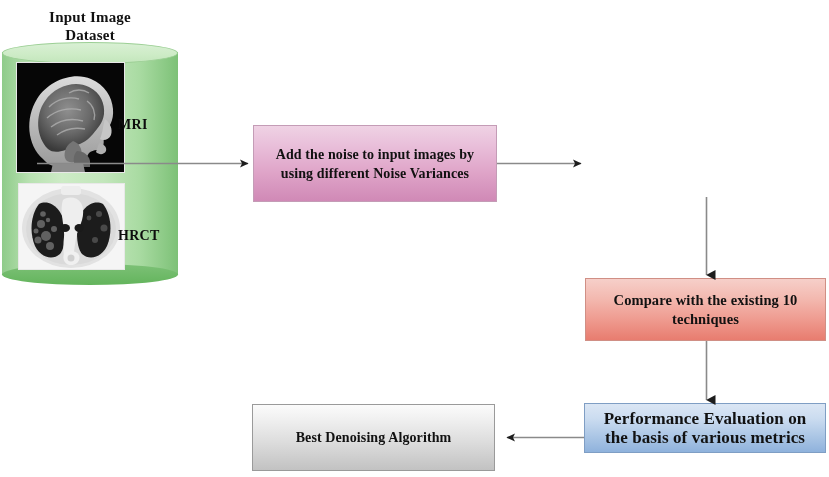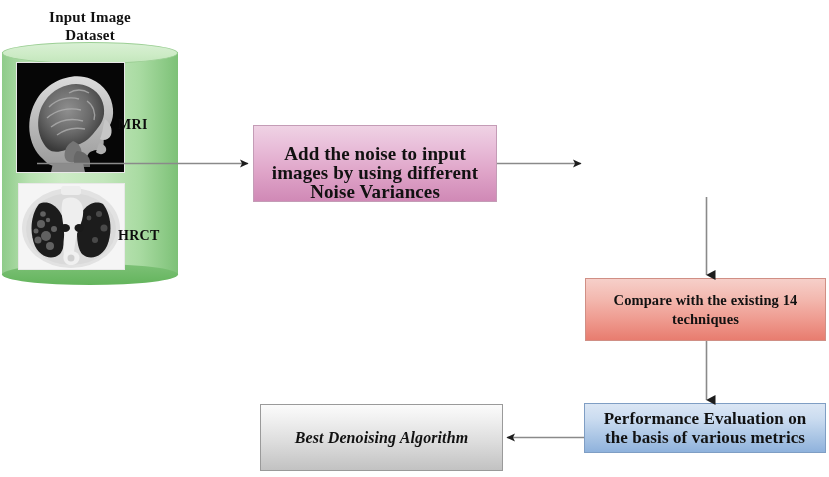--- a/index.html
+++ b/index.html
@@ -115,49 +115,47 @@
     text-align: center;
     font-weight: bold;
     color: #111111;
     line-height: 19px;
     letter-spacing: 0.1px;
   }
   .fbox span { display: block; padding: 0 8px; }
 
   .box-noise {
     left: 253px; top: 125px; width: 244px; height: 77px;
-    font-size: 19px;
+    font-size: 14px;
     border: 1px solid #c49cb6;
     background: linear-gradient(to bottom, #efd2e4 0%, #e8bcd8 30%, #dfa4c8 62%, #d089b6 100%);
-    align-items: flex-end;
   }
   .box-apply {
     left: 585px; top: 126px; width: 241px; height: 71px;
     font-size: 14.5px;
     border: 1px solid #d9bb6b;
     background: linear-gradient(to bottom, #fbeec2 0%, #fae4a8 32%, #f8d98c 66%, #f6cf72 100%);
   }
   .box-compare {
     left: 585px; top: 278px; width: 241px; height: 63px;
     font-size: 14.5px;
     border: 1px solid #d08f85;
     background: linear-gradient(to bottom, #f6cfc9 0%, #f3b9b0 32%, #ef9d92 64%, #e87c6f 100%);
   }
   .box-perf {
     left: 584px; top: 403px; width: 242px; height: 50px;
     font-size: 17px;
     border: 1px solid #7f9ec4;
     background: linear-gradient(to bottom, #dbe6f4 0%, #cbdcf0 30%, #aec8e6 64%, #8fb2dc 100%);
   }
   .box-best {
-    left: 260px; top: 404px; width: 243px; height: 67px;
-    font-size: 16px;
+    left: 252px; top: 404px; width: 243px; height: 67px;
+    font-size: 14px;
     border: 1px solid #9a9a9a;
     background: linear-gradient(to bottom, #fbfbfb 0%, #eeeeee 26%, #dcdcdc 58%, #c2c2c2 100%);
-    font-style: italic;
   }
 
   
   #arrows {
     position: absolute;
     left: 0; top: 0;
     width: 829px;
     height: 477px;
     pointer-events: none;
   }
@@ -264,21 +262,21 @@
     </svg>
   </div>
   <div class="img-label label-hrct">HRCT</div>
 
   <div class="fbox box-noise">
     <span>Add the noise to input images by using different Noise Variances</span>
   </div>
 
 
   <div class="fbox box-compare">
-    <span>Compare with the existing 14 techniques</span>
+    <span>Compare with the existing 10 techniques</span>
   </div>
 
   <div class="fbox box-perf">
     <span>Performance Evaluation on the basis of various metrics</span>
   </div>
 
   <div class="fbox box-best">
     <span>Best Denoising Algorithm</span>
   </div>
 

